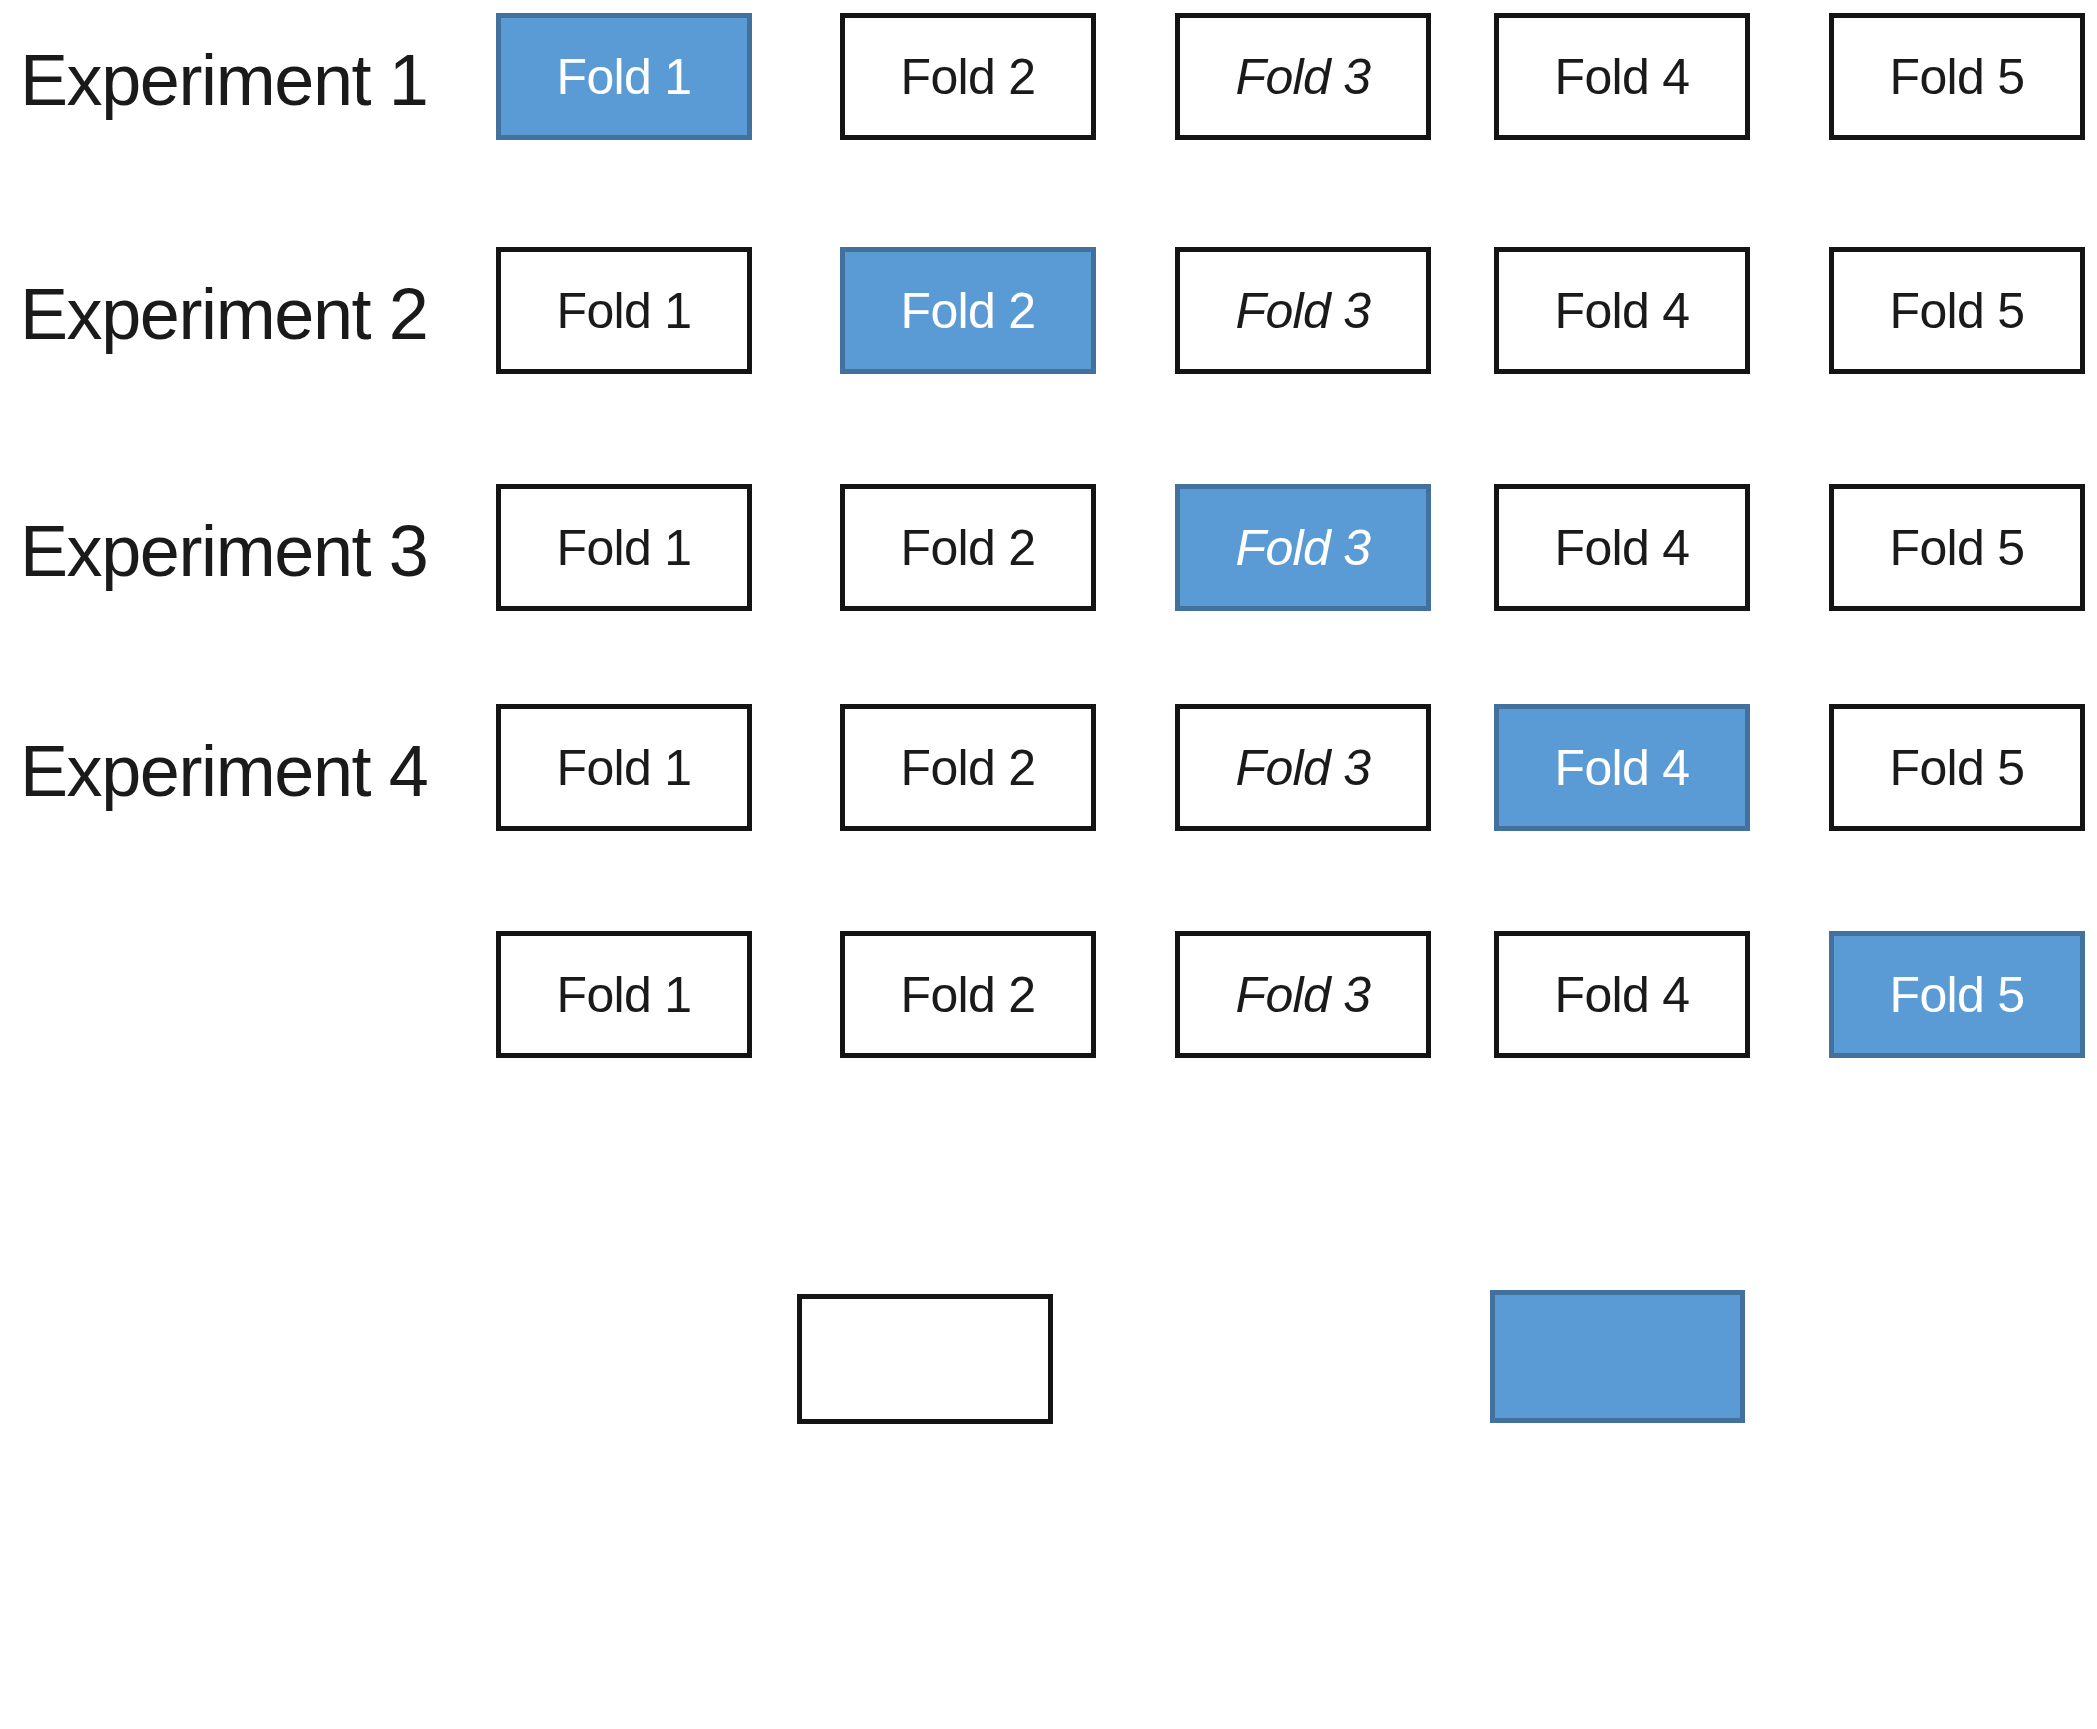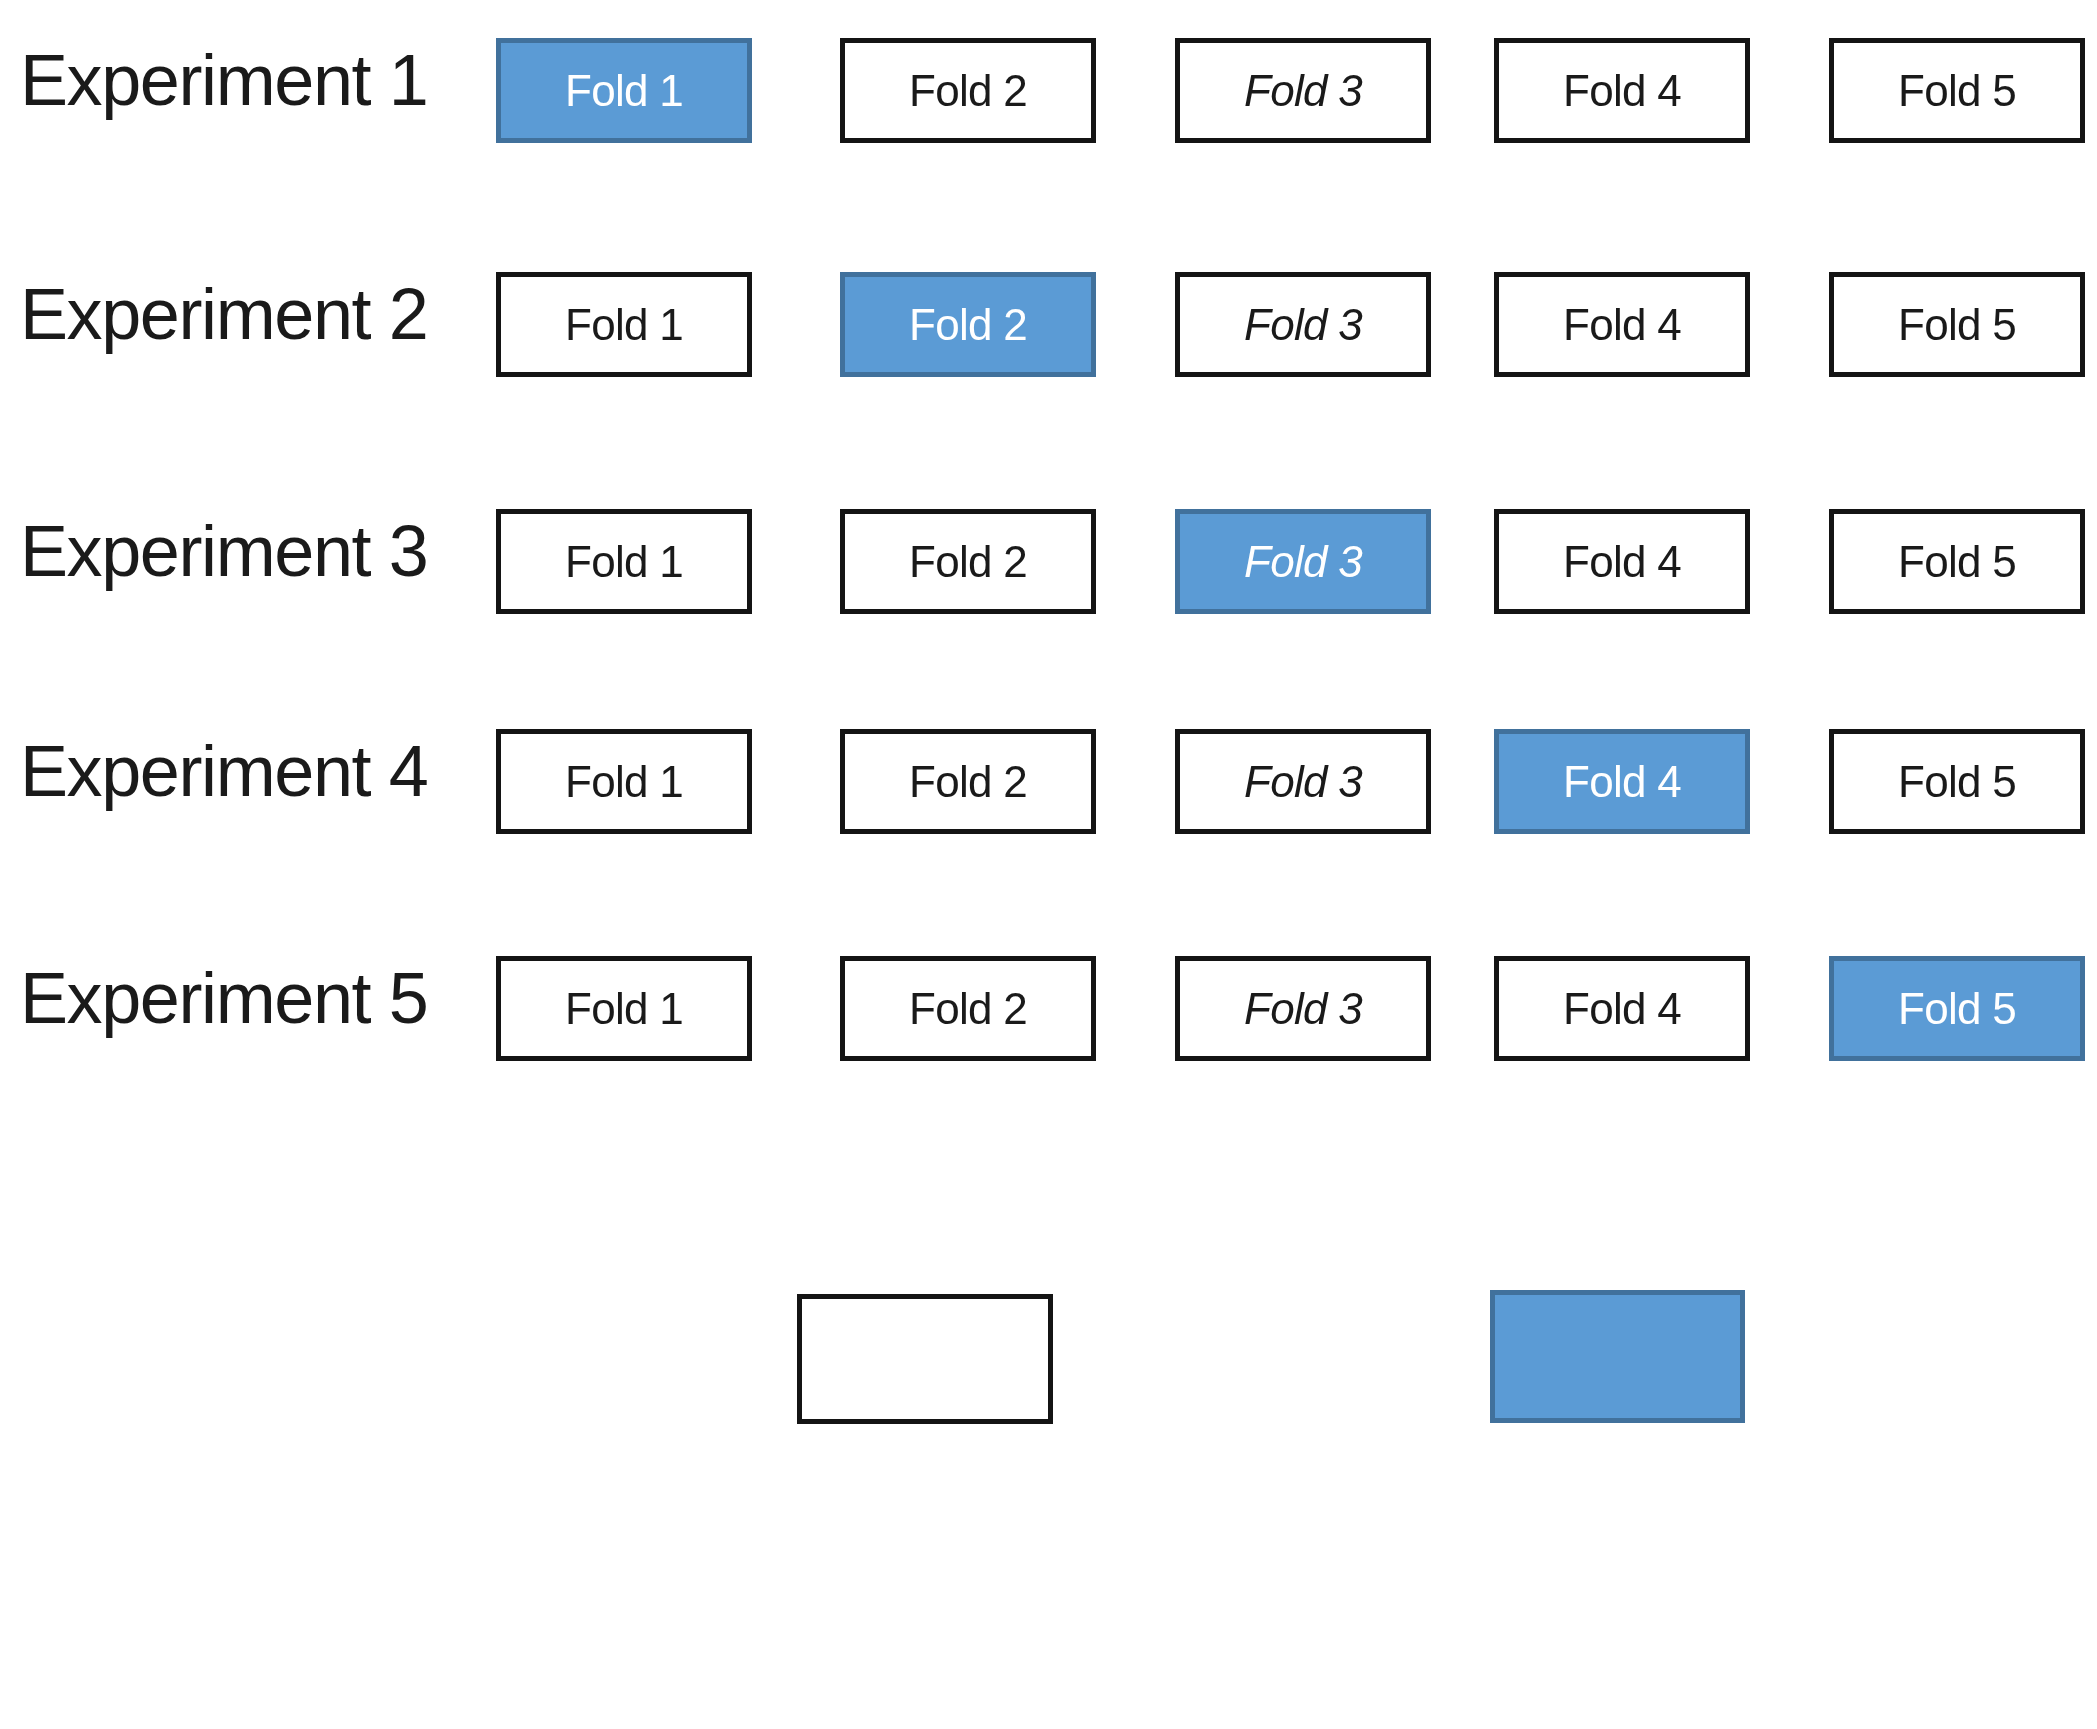--- a/index.html
+++ b/index.html
@@ -38,32 +38,31 @@
     transform: translateY(-50%);
     font-size: 72px;
     letter-spacing: -1.4px;
     white-space: nowrap;
     color: var(--text-color, #1a1a1a);
   }
   .fold-box {
     position: absolute;
     top: 0;
     width: 256px;
-    height: 105px;
+    height: 127px;
     box-sizing: border-box;
     background: var(--train-fill, #ffffff);
     border: 5px solid var(--train-border, #141414);
     display: flex;
     align-items: center;
     justify-content: center;
-    font-size: 44px;
+    font-size: 50px;
     letter-spacing: -0.7px;
     color: var(--text-color, #1a1a1a);
     white-space: nowrap;
-    margin-top: 25px;
   }
   .fold-box.c0 { left: 496px; }
   .fold-box.c1 { left: 840px; }
   .fold-box.c2 { left: 1175px; font-style: italic; }
   .fold-box.c3 { left: 1494px; }
   .fold-box.c4 { left: 1829px; }
 
   .fold-box.testing {
     background: var(--test-fill, #5B9BD5);
     border: 5.7px solid var(--test-border, #41719C);
@@ -143,21 +142,20 @@
       </div>
       <div class="exp-row r3">
         <div class="exp-label">Experiment 4</div>
         <div class="fold-box c0">Fold 1</div>
         <div class="fold-box c1">Fold 2</div>
         <div class="fold-box c2">Fold 3</div>
         <div class="fold-box c3 testing">Fold 4</div>
         <div class="fold-box c4">Fold 5</div>
       </div>
       <div class="exp-row r4">
-        <div class="exp-label">Experiment 5</div>
         <div class="fold-box c0">Fold 1</div>
         <div class="fold-box c1">Fold 2</div>
         <div class="fold-box c2">Fold 3</div>
         <div class="fold-box c3">Fold 4</div>
         <div class="fold-box c4 testing">Fold 5</div>
       </div>
     </div>
 
   <div class="legend-train-box"></div>
 

